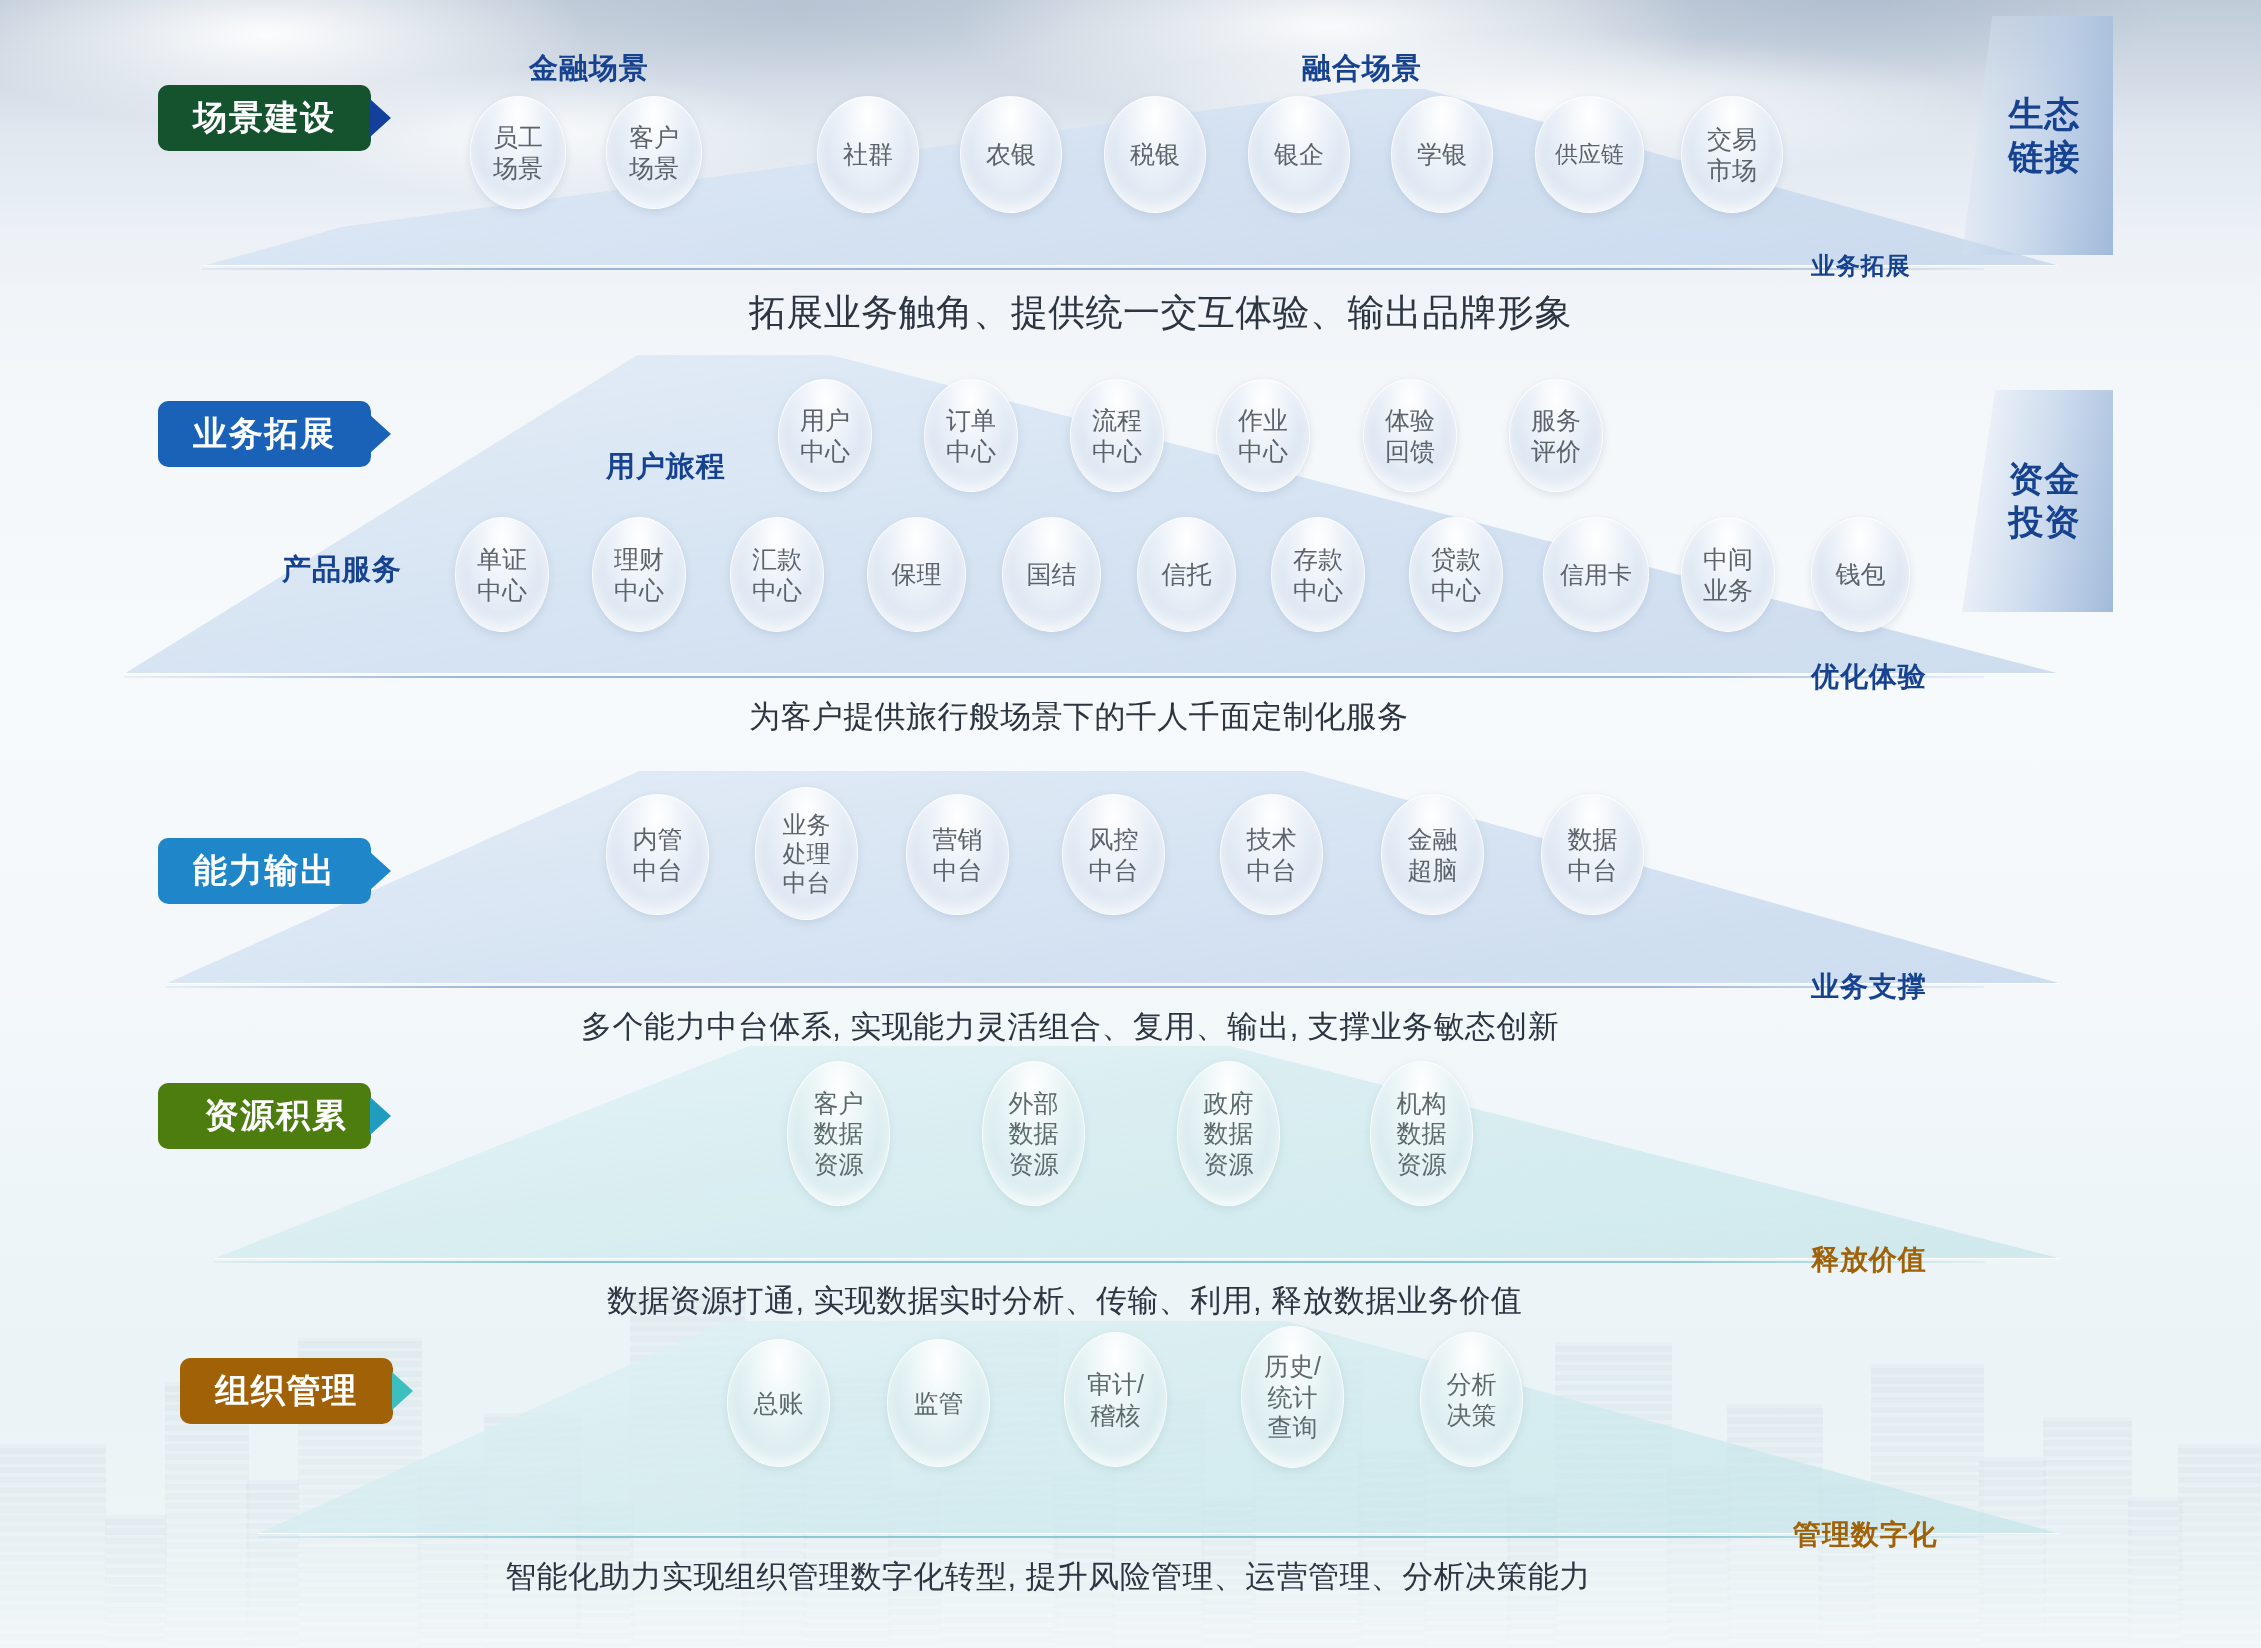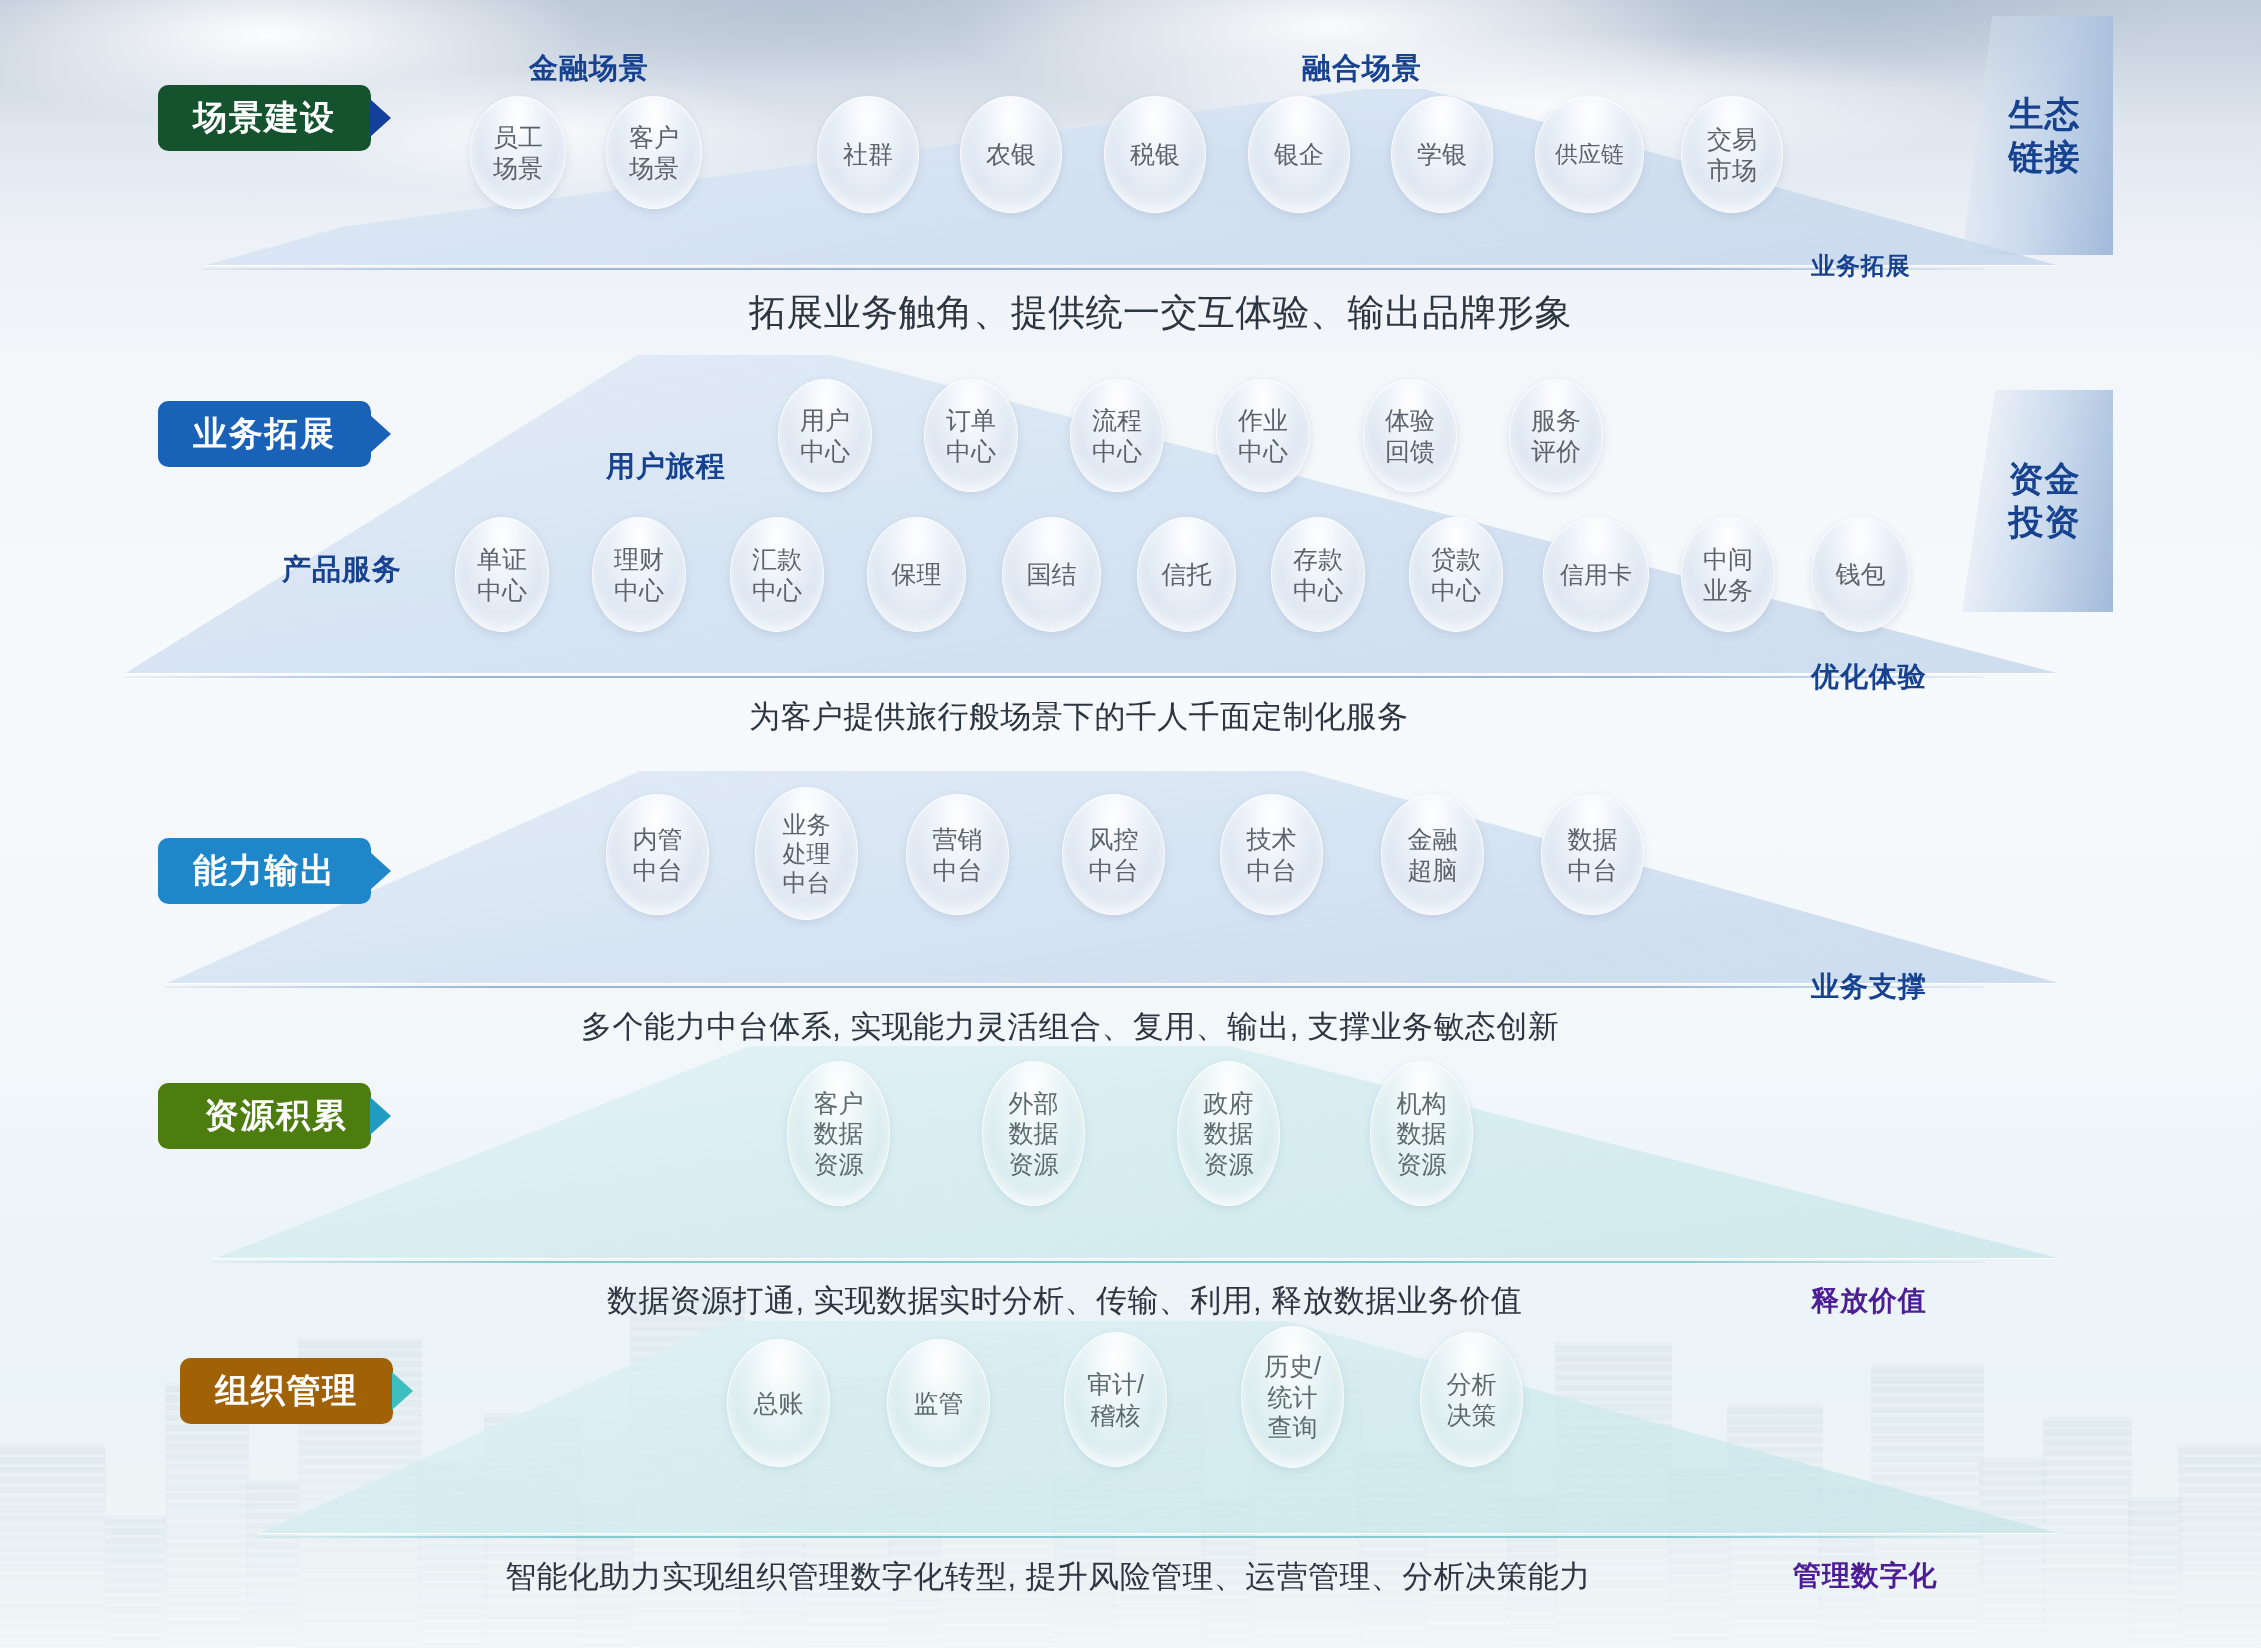--- a/index.html
+++ b/index.html
@@ -94,21 +94,21 @@
     position: absolute; height: 1.8px; z-index: 20;
     background: linear-gradient(90deg, rgba(155,180,210,.15), rgba(140,170,205,.85) 18%, rgba(140,170,205,.85) 82%, rgba(155,180,210,.15));
   }
   .divider.teal {
     background: linear-gradient(90deg, rgba(150,205,212,.15), rgba(120,195,205,.85) 18%, rgba(120,195,205,.85) 82%, rgba(150,205,212,.15));
   }
   .right-tag {
     position: absolute; font-weight: bold; color: #17428f;
     white-space: nowrap; letter-spacing: 0.9px; z-index: 32;
   }
-  .right-tag.teal { color: #4c1d95; margin-top: 41px; }
+  .right-tag.teal { color: #a16207; }
   .caption {
     position: absolute; color: #2c3540; white-space: nowrap; z-index: 22;
     letter-spacing: 0.4px;
   }
 
   
   .ribbon {
     position: absolute; z-index: 28;
     display: flex; align-items: center; justify-content: center;
     color: #17428f; font-weight: bold; text-align: center;

